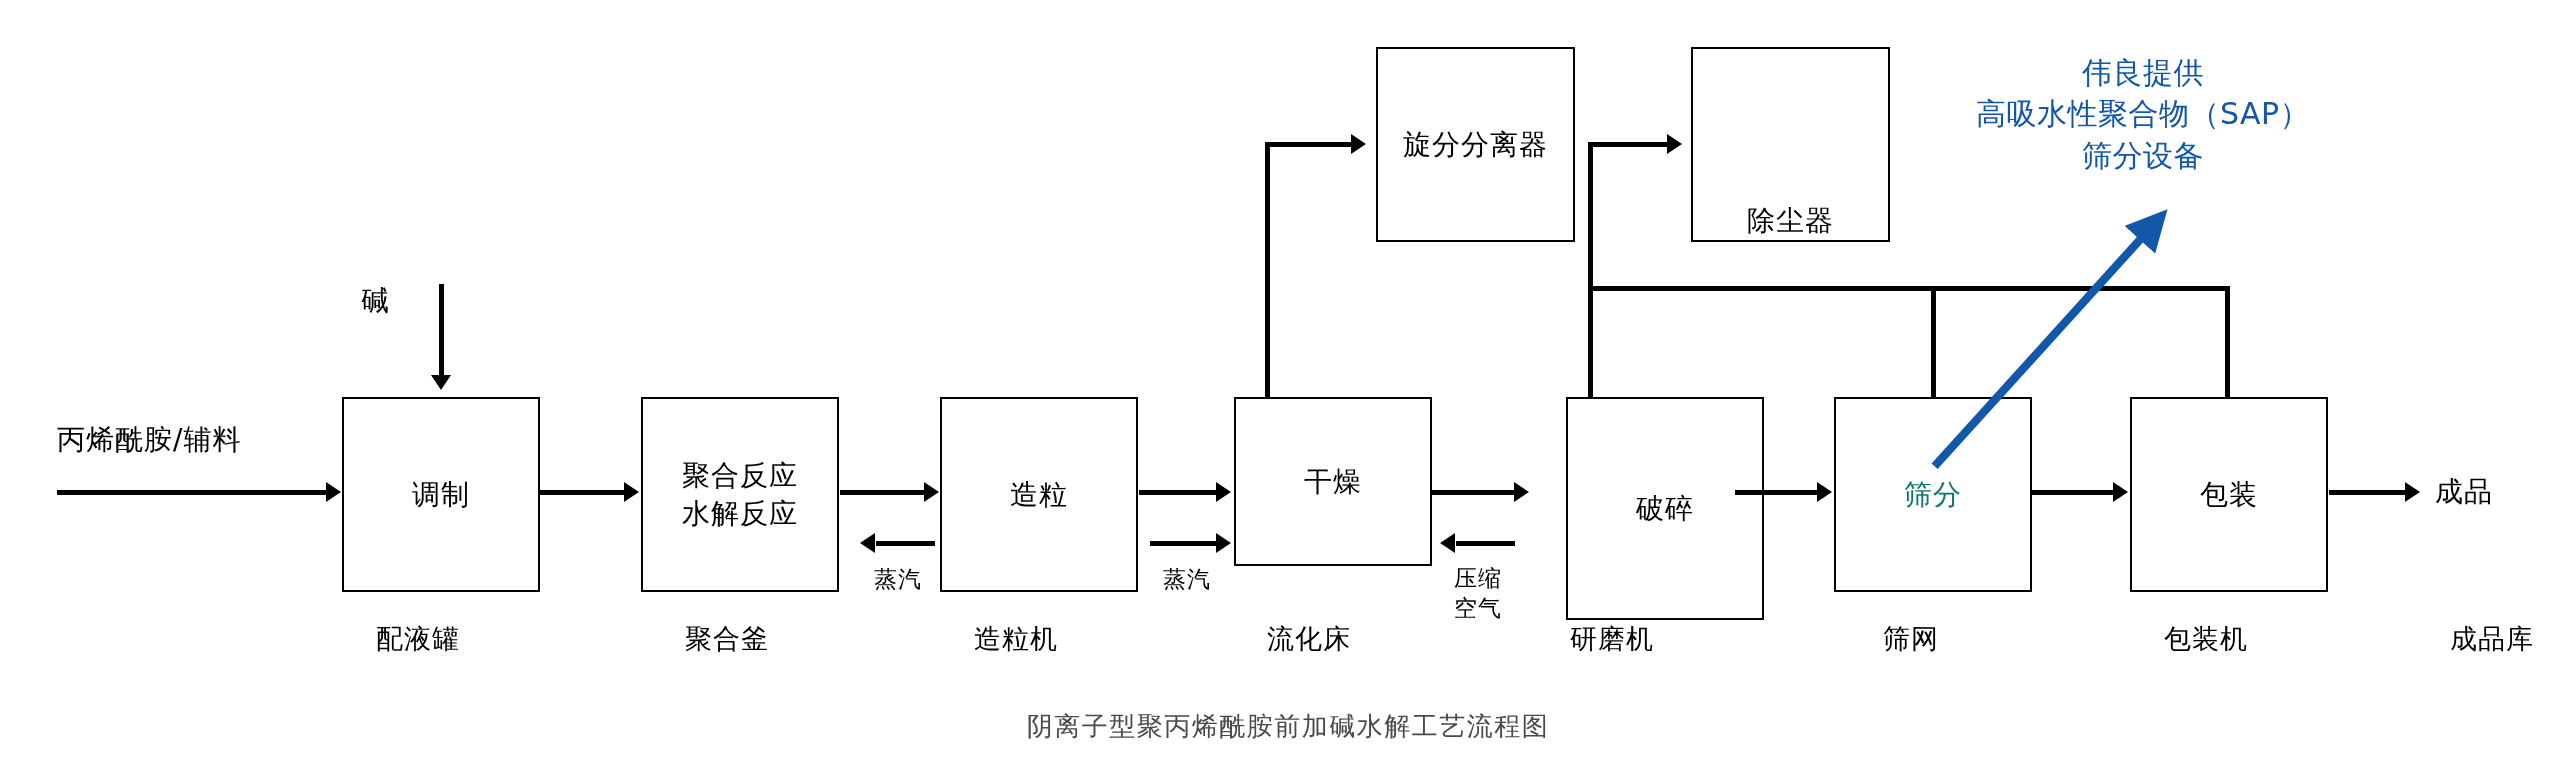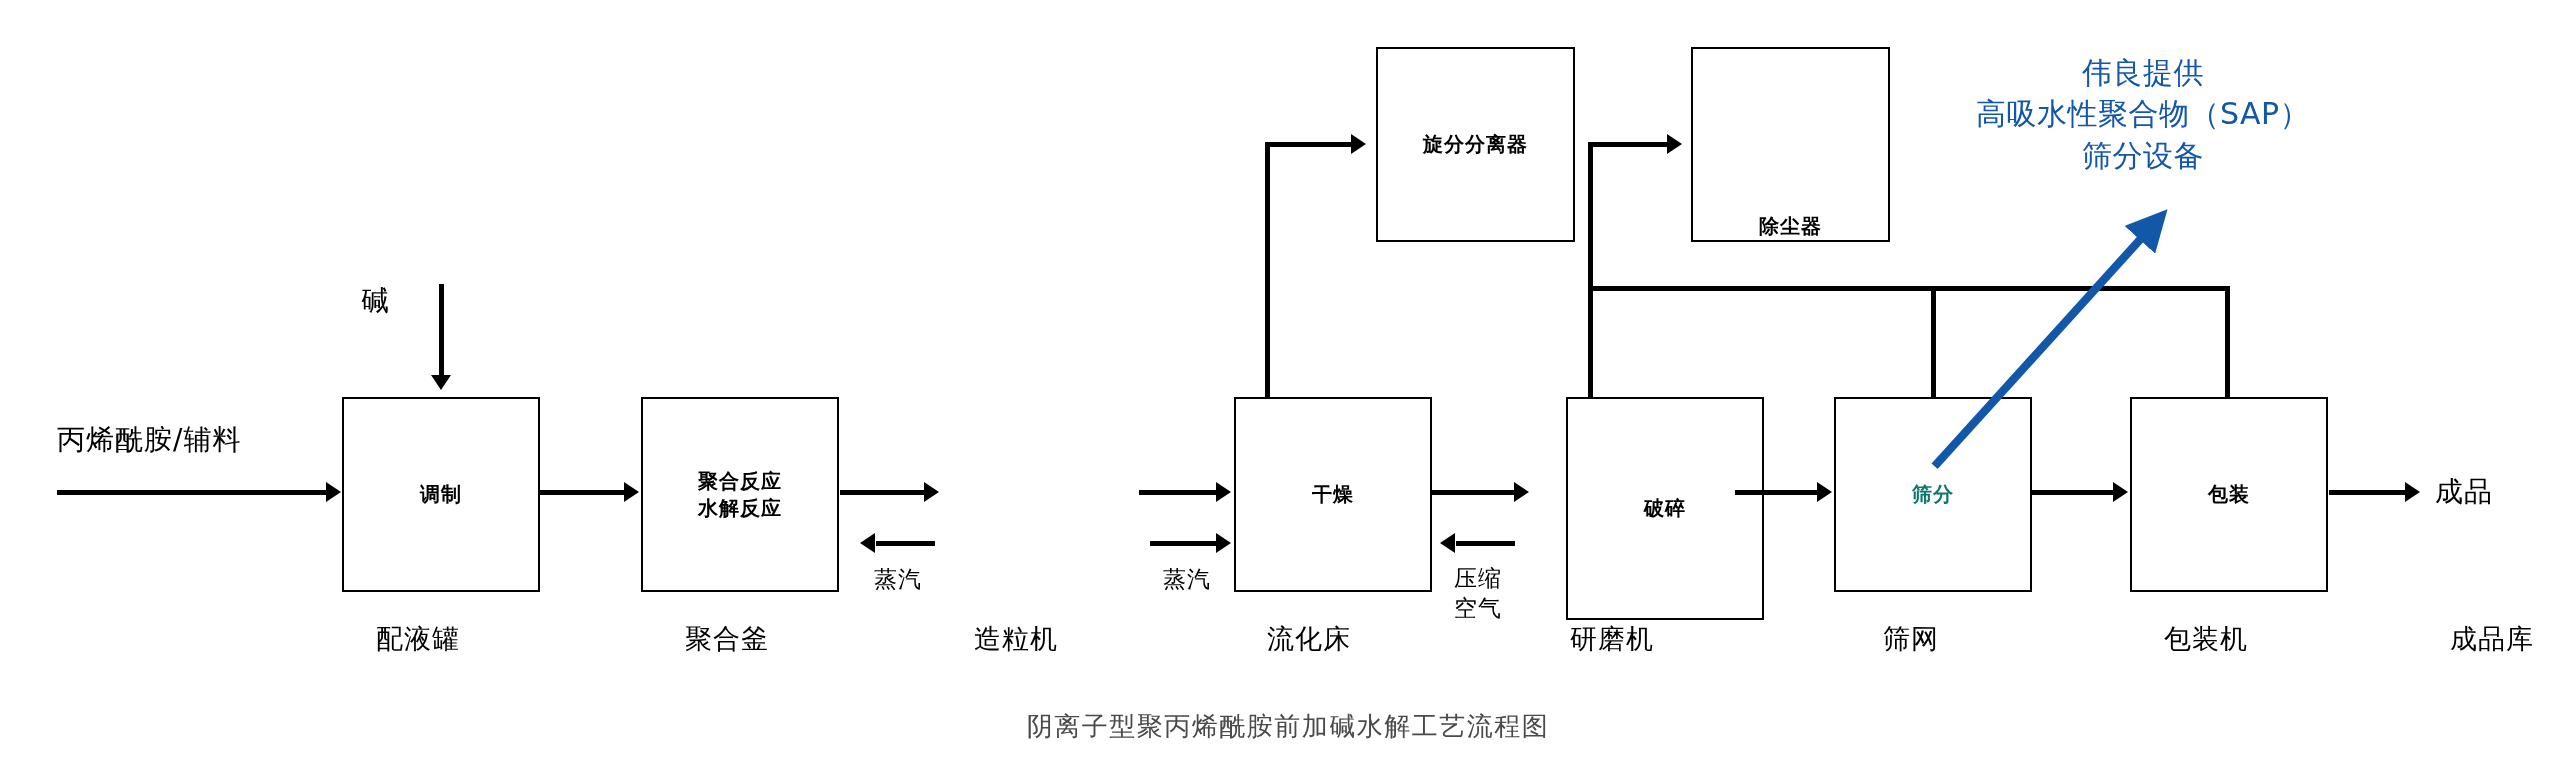--- a/index.html
+++ b/index.html
@@ -15,26 +15,25 @@
     position:absolute;
     box-sizing:border-box;
     border:2.6px solid #000000;
     background:#ffffff;
     display:flex;
     flex-direction:column;
     align-items:center;
     justify-content:center;
   }
   .pbox .ptext{
-    font-size:20px;
+    font-size:28px;
     color:#000000;
     line-height:1.35;
     white-space:nowrap;
     letter-spacing:1px;
-    font-weight:bold;
   }
   .pbox.accent .ptext{color:#0f766e;}
   
   .txt{
     position:absolute;
     font-size:28px;
     color:#000000;
     white-space:nowrap;
     letter-spacing:1px;
   }
@@ -98,23 +97,26 @@
     <div class="ptext">调制</div>
   </div>
   <div class="txt sub" style="left:376px;top:621px;">配液罐</div>
 
   <div class="pbox" style="left:641px;top:397px;width:198px;height:195px;">
     <div class="ptext">聚合反应</div>
     <div class="ptext">水解反应</div>
   </div>
   <div class="txt sub" style="left:685px;top:621px;">聚合釜</div>
 
+  <div class="pbox" style="left:940px;top:397px;width:198px;height:195px;">
+    <div class="ptext">造粒</div>
+  </div>
   <div class="txt sub" style="left:974px;top:621px;">造粒机</div>
 
-  <div class="pbox" style="left:1234px;top:397px;width:198px;height:195px;">
+  <div class="pbox" style="left:1234px;top:397px;width:198px;height:169px;">
     <div class="ptext">干燥</div>
   </div>
   <div class="txt sub" style="left:1267px;top:621px;">流化床</div>
 
   <div class="pbox" style="left:1537px;top:397px;width:198px;height:223px;margin-left:29px;">
     <div class="ptext">破碎</div>
   </div>
   <div class="txt sub" style="left:1570px;top:621px;">研磨机</div>
 
   <div class="pbox accent" style="left:1834px;top:397px;width:198px;height:195px;">

